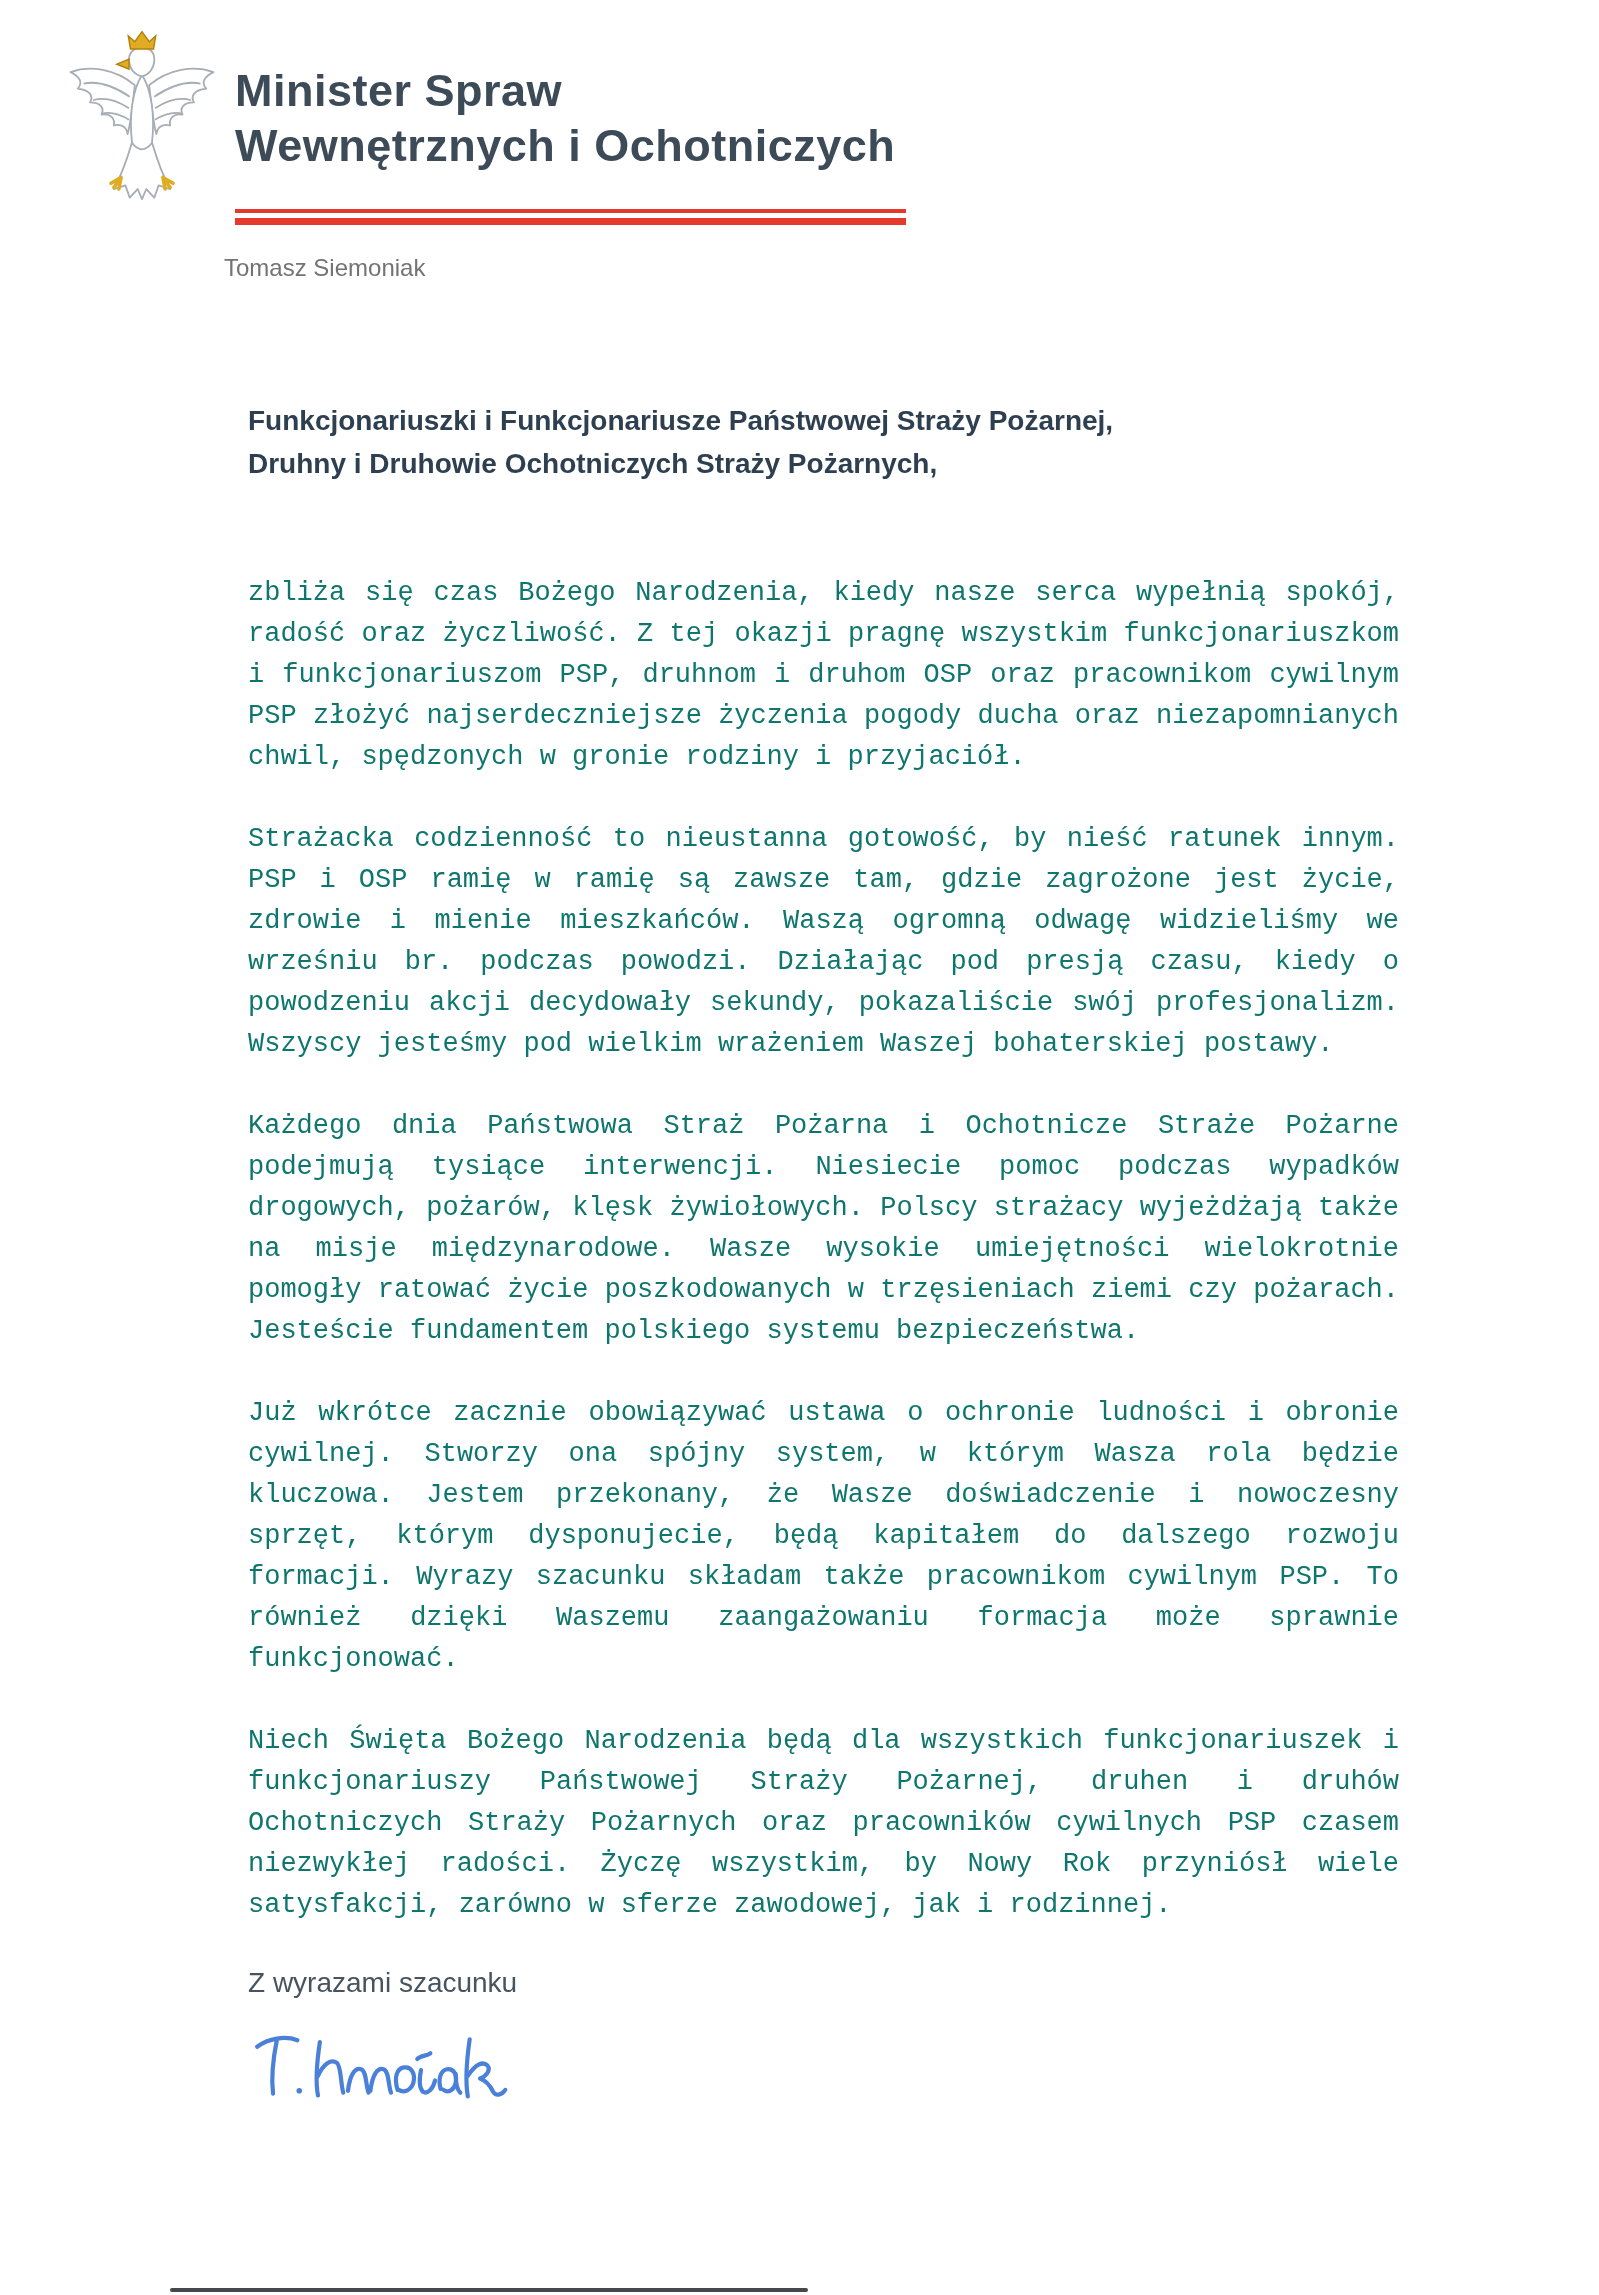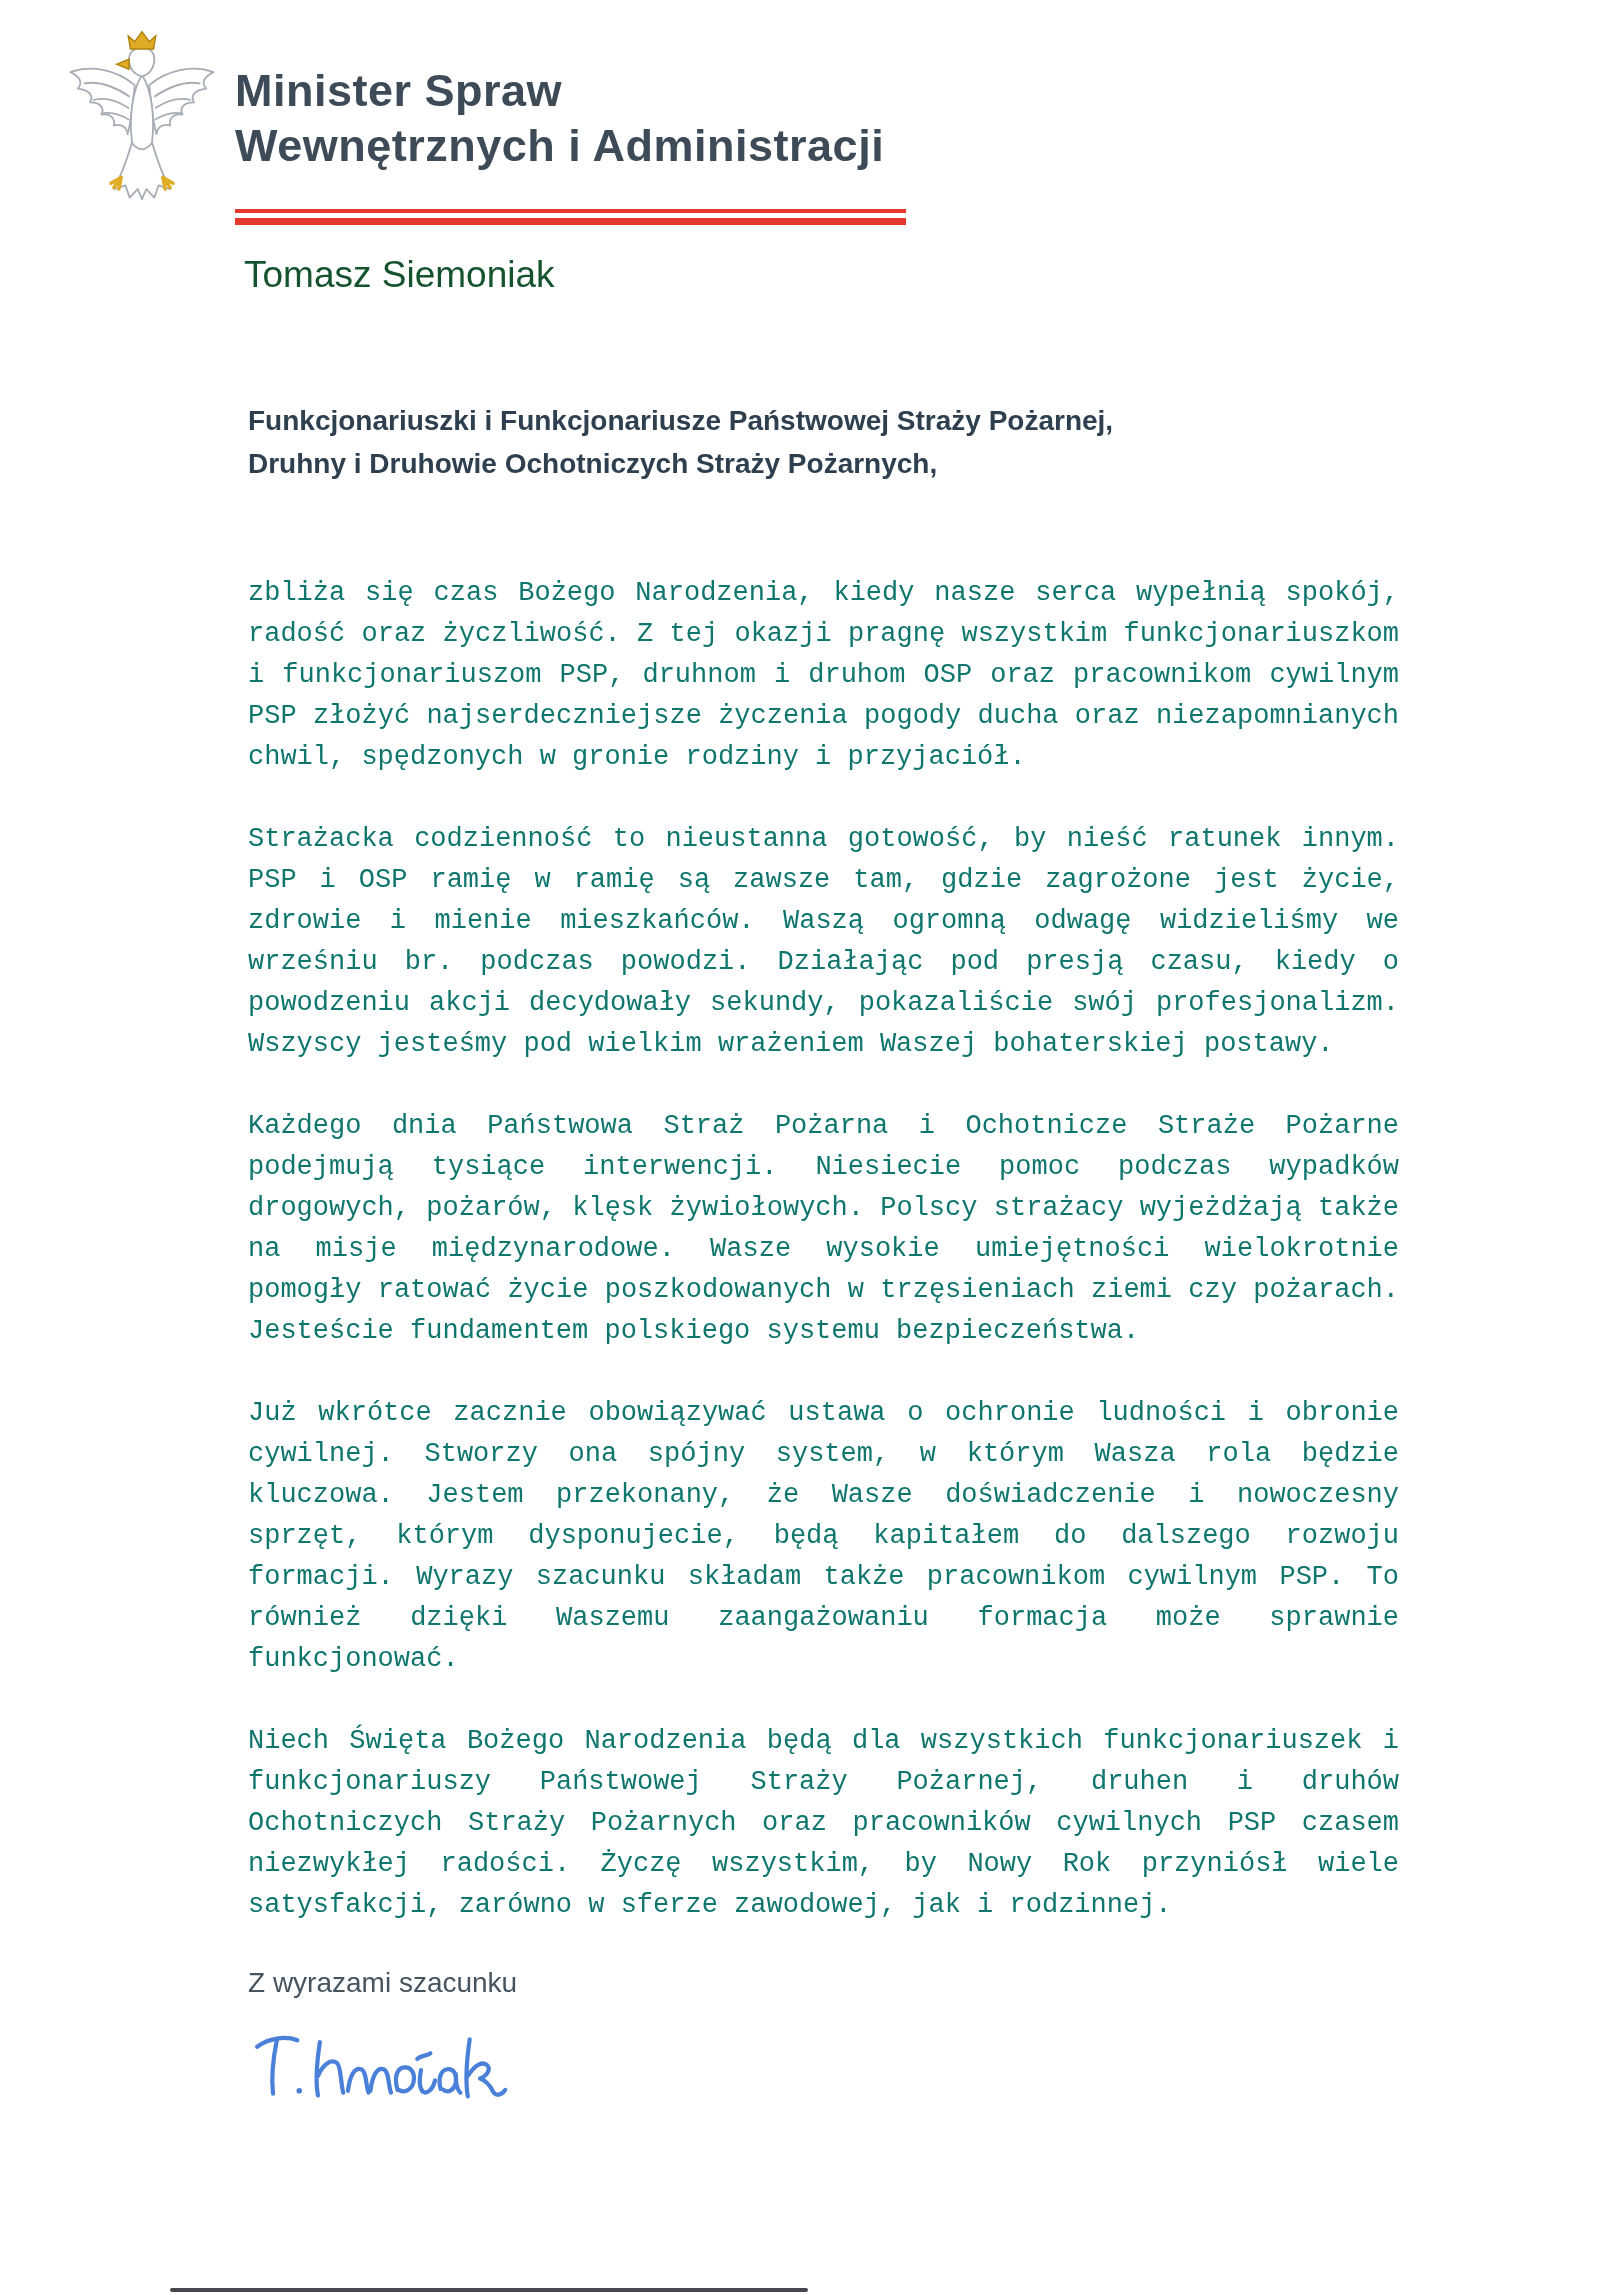--- a/index.html
+++ b/index.html
@@ -42,24 +42,24 @@
     left: 235px;
     top: 209px;
     width: 671px;
   }
   .red-rule .thin  { height: 3.6px;  background: var(--accent-red, #e6392e); }
   .red-rule .gap   { height: 5.2px; }
   .red-rule .thick { height: 7.2px; background: var(--accent-red, #e6392e); }
 
   .minister-name {
     position: absolute;
-    left: 244px;
+    left: 224px;
     top: 254px;
-    font-size: 37px;
-    color: #14532d;
+    font-size: 24px;
+    color: #737373;
   }
 
   
   .content {
     position: absolute;
     left: 248px;
     top: 399px;
     width: 1151px;
   }
   .salutation {
@@ -132,21 +132,21 @@
 
       <path d="M99 30 L 96 12 L 105 20 L 115 6 L 125 20 L 134 12 L 131 30 Z" fill="#dfac24" stroke="#b0820e" stroke-width="2"></path>
 
       <path d="M86 208 l-14 8 m14 -8 l-10 14 m10 -14 l-3 16" stroke="#dfac24" stroke-width="5" fill="none" stroke-linecap="round"></path>
       <path d="M144 208 l14 8 m-14 -8 l10 14 m-10 -14 l3 16" stroke="#dfac24" stroke-width="5" fill="none" stroke-linecap="round"></path>
     </svg>
   </div>
 
   <div class="ministry-title">
     <div>Minister Spraw</div>
-    <div>Wewnętrznych i Administracji</div>
+    <div>Wewnętrznych i Ochotniczych</div>
   </div>
 
   <div class="red-rule">
     <div class="thin"></div>
     <div class="gap"></div>
     <div class="thick"></div>
   </div>
 
   <div class="minister-name">Tomasz Siemoniak</div>
 

